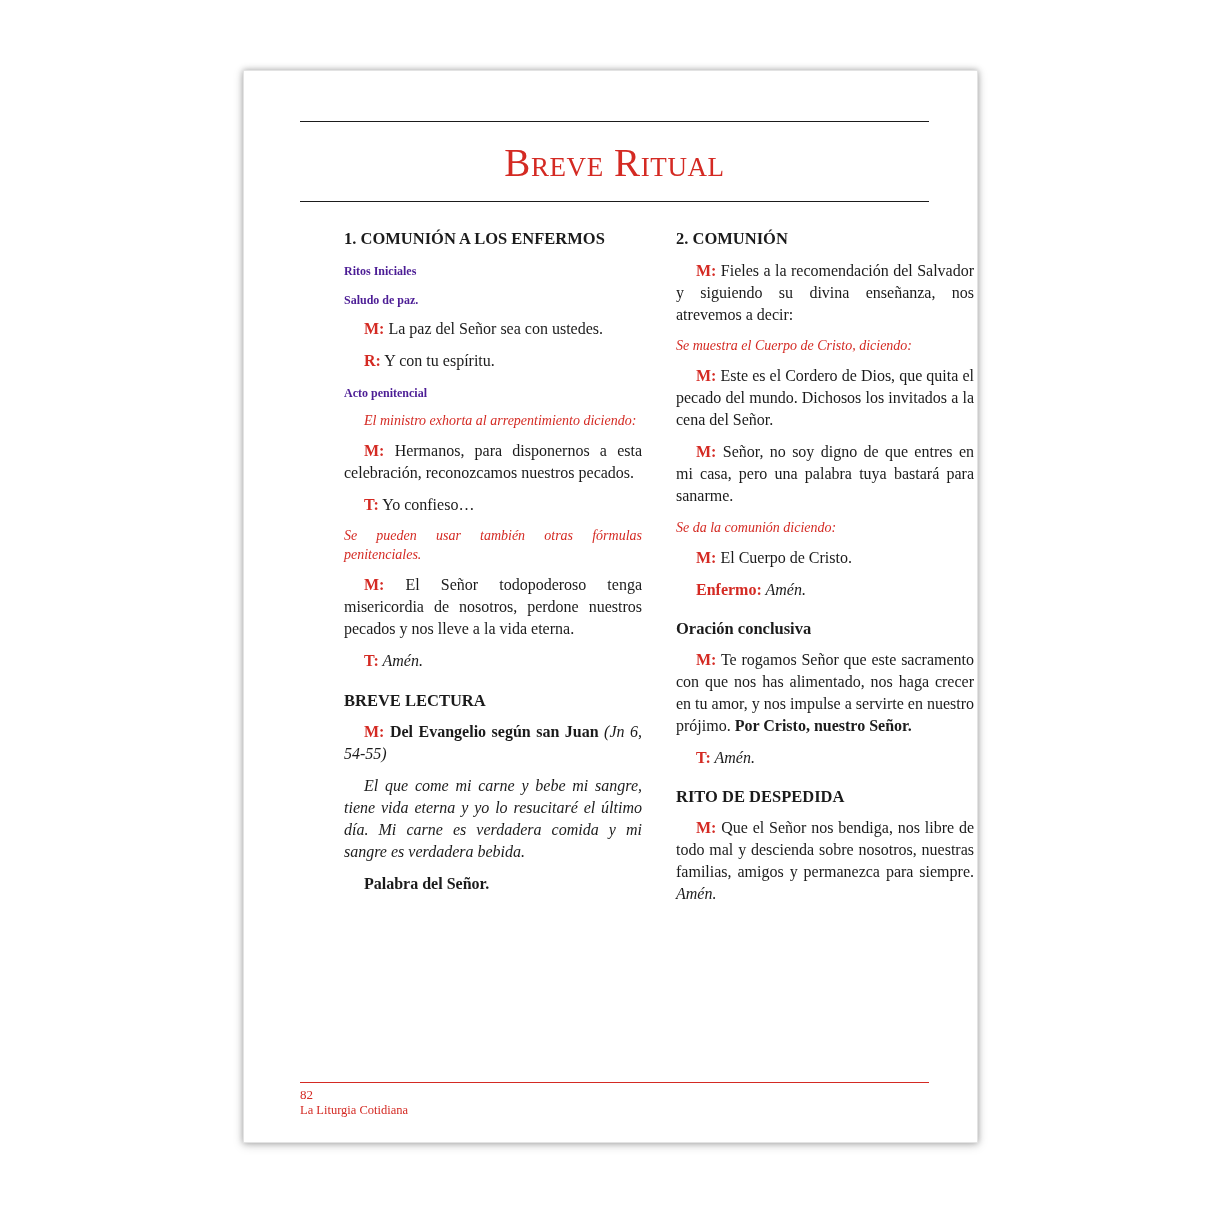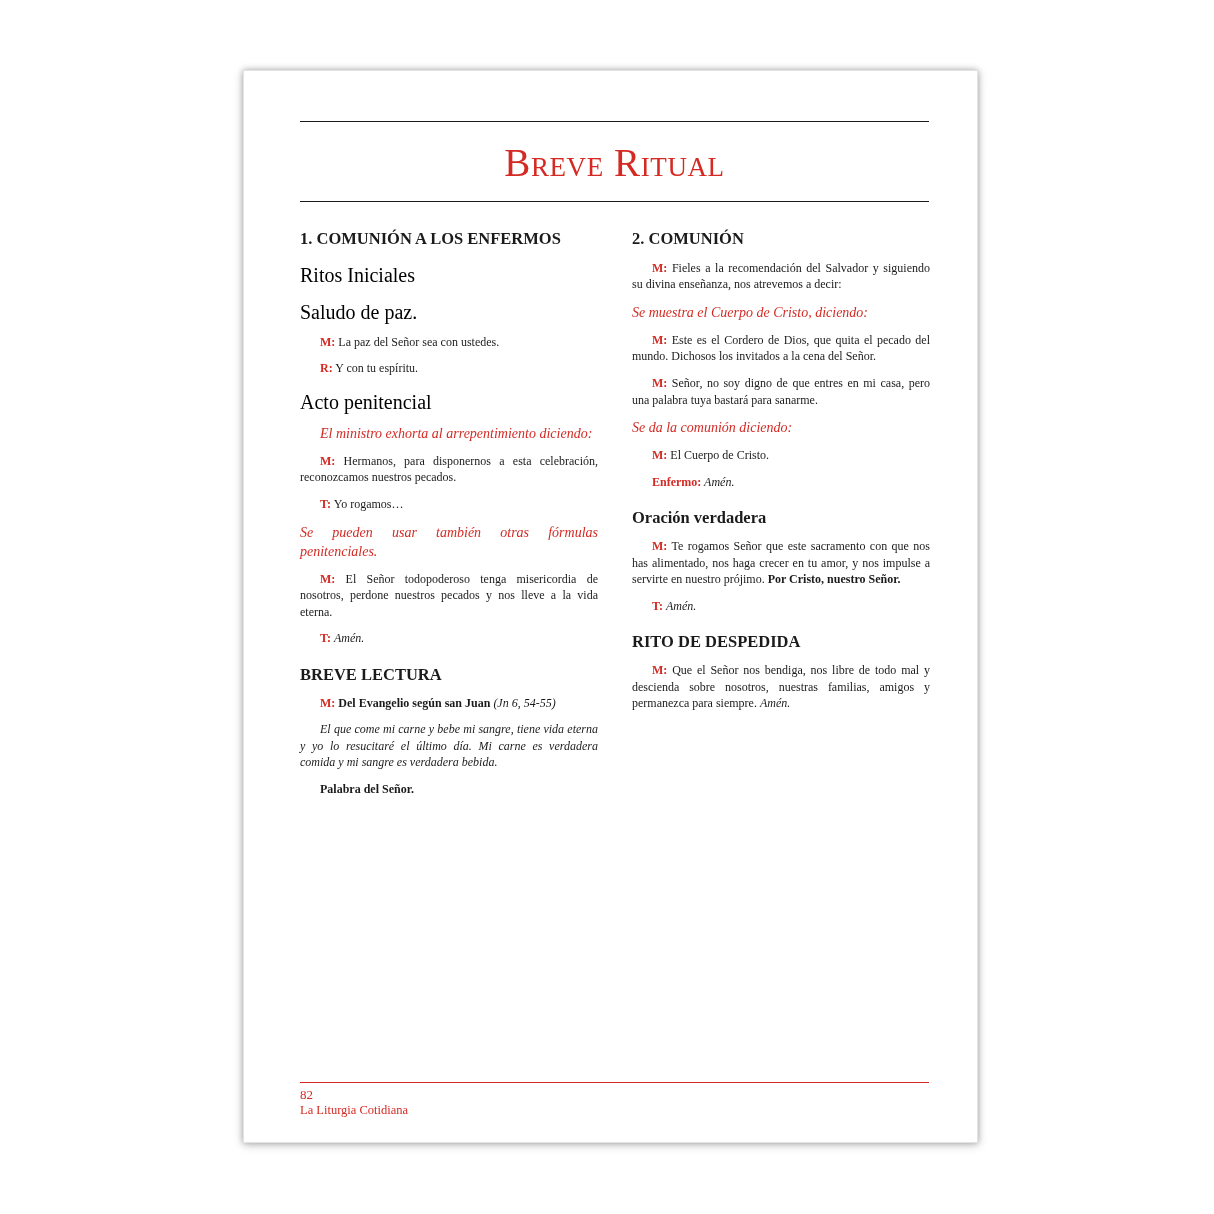--- a/index.html
+++ b/index.html
@@ -50,20 +50,21 @@
     letter-spacing: 0.6px;
     margin: 18px 0 16px 0;
     font-variant: small-caps;
   }
 
   .columns {
     display: flex;
     gap: 34px;
     margin-top: 26px;
     height: 860px;
+    margin-left: 44px;
   }
   .col {
     width: 298px;
     flex: 0 0 298px;
   }
 
   p, h2, h3 {
     margin: 0;
   }
 
@@ -75,44 +76,44 @@
     margin-bottom: 10px;
   }
   .sec-head-2 {
     color: #1b1b1b;
     font-weight: bold;
     font-size: 16.5px;
     line-height: 1.32;
     margin-bottom: 6px;
   }
   .red-head {
-    color: #000000;
-    font-weight: normal;
-    font-size: 20px;
+    color: #4c1d95;
+    font-weight: bold;
+    font-size: 12px;
     margin: 14px 0 4px 0;
   }
   .black-head {
     color: #1b1b1b;
     font-weight: bold;
     font-size: 16.5px;
     margin: 18px 0 4px 0;
   }
   .rubric {
     color: #d42a23;
     font-style: italic;
     font-size: 14px;
     line-height: 1.36;
     margin: 10px 0 2px 0;
     text-align: justify;
   }
   .rubric.ind { text-indent: 20px; }
 
   .para {
     color: #1b1b1b;
-    font-size: 12px;
+    font-size: 16px;
     line-height: 1.38;
     text-align: justify;
     margin: 10px 0 0 0;
     text-indent: 20px;
   }
 
   .spk {
     color: #d42a23;
     font-weight: bold;
   }
@@ -170,21 +171,21 @@
         <p class="para"><span class="spk">M:</span><span> La paz del Señor sea con ustedes.</span></p>
 
         <p class="para"><span class="spk">R:</span><span> Y con tu espíritu.</span></p>
 
         <p class="red-head">Acto penitencial</p>
 
         <p class="rubric ind">El ministro exhorta al arrepentimiento diciendo:</p>
 
         <p class="para"><span class="spk">M:</span><span> Hermanos, para disponernos a esta celebración, reconozcamos nuestros pecados.</span></p>
 
-        <p class="para"><span class="spk">T:</span><span> Yo rogamos…</span></p>
+        <p class="para"><span class="spk">T:</span><span> Yo confieso…</span></p>
 
         <p class="rubric">Se pueden usar también otras fórmulas penitenciales.</p>
 
         <p class="para"><span class="spk">M:</span><span> El Señor todopoderoso tenga misericordia de nosotros, perdone nuestros pecados y nos lleve a la vida eterna.</span></p>
 
         <p class="para"><span class="spk">T:</span><span class="ital"> Amén.</span></p>
 
         <h3 class="black-head">BREVE LECTURA</h3>
 
         <p class="para"><span class="spk">M:</span><span class="bold"> Del Evangelio según san Juan</span><span class="ital"> (Jn 6, 54-55)</span></p>
@@ -207,21 +208,21 @@
         <p class="para"><span class="spk">M:</span><span> Este es el Cordero de Dios, que quita el pecado del mundo. Dichosos los invitados a la cena del Señor.</span></p>
 
         <p class="para"><span class="spk">M:</span><span> Señor, no soy digno de que entres en mi casa, pero una palabra tuya bastará para sanarme.</span></p>
 
         <p class="rubric">Se da la comunión diciendo:</p>
 
         <p class="para"><span class="spk">M:</span><span> El Cuerpo de Cristo.</span></p>
 
         <p class="para"><span class="spk">Enfermo:</span><span class="ital"> Amén.</span></p>
 
-        <h3 class="black-head">Oración verdadera</h3>
+        <h3 class="black-head">Oración conclusiva</h3>
 
         <p class="para"><span class="spk">M:</span><span> Te rogamos Señor que este sacramento con que nos has alimentado, nos haga crecer en tu amor, y nos impulse a servirte en nuestro prójimo. </span><span class="bold">Por Cristo, nuestro Señor.</span></p>
 
         <p class="para"><span class="spk">T:</span><span class="ital"> Amén.</span></p>
 
         <h3 class="black-head">RITO DE DESPEDIDA</h3>
 
         <p class="para"><span class="spk">M:</span><span> Que el Señor nos bendiga, nos libre de todo mal y descienda sobre nosotros, nuestras familias, amigos y permanezca para siempre. </span><span class="ital">Amén.</span></p>
 
       </div>

